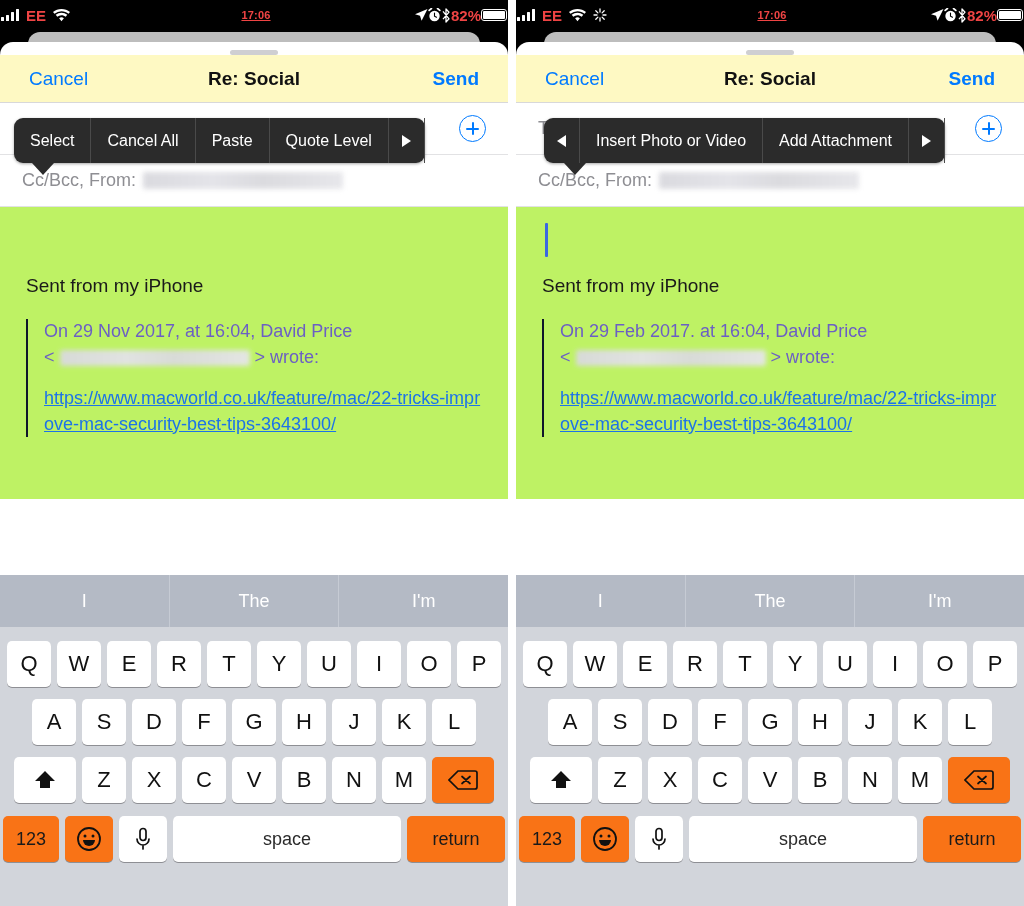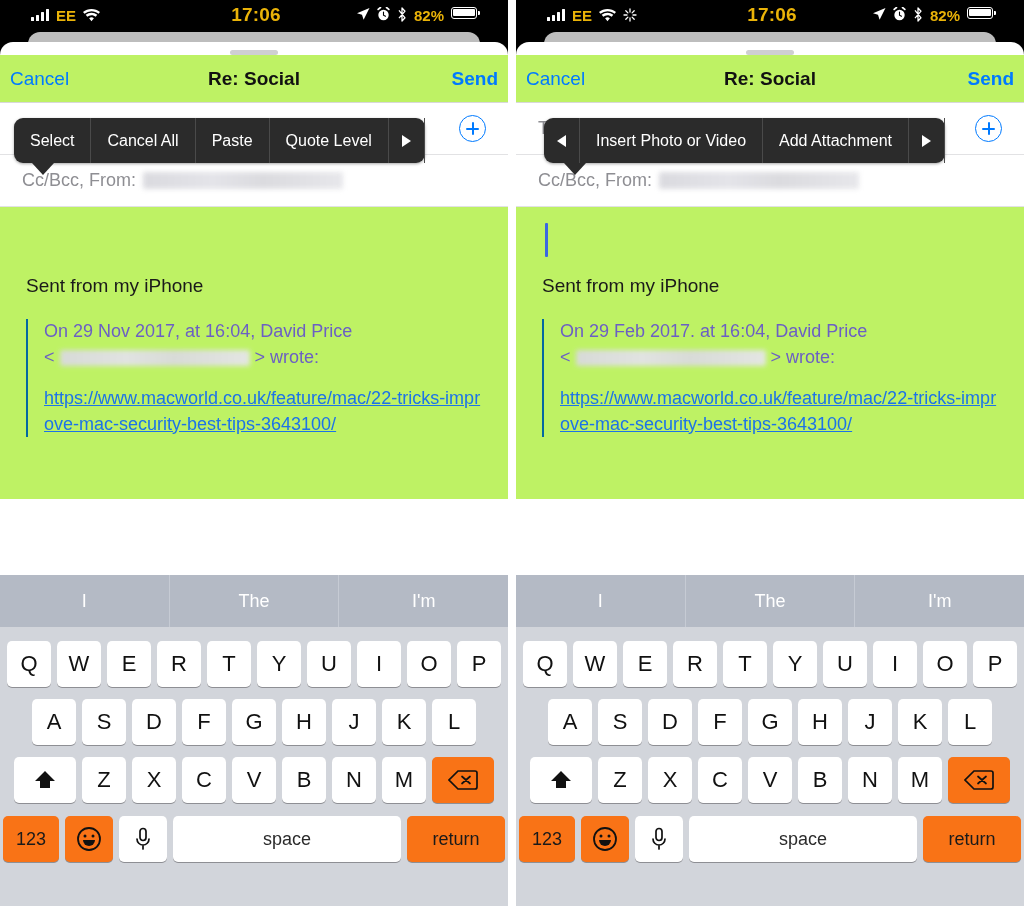--- a/index.html
+++ b/index.html
@@ -4,44 +4,44 @@
 <style>
   html,body{margin:0;padding:0;background:#000;}
   body{width:1024px;height:906px;overflow:hidden;font-family:"Liberation Sans",sans-serif;}
 
   .stage{position:relative;width:1024px;height:906px;background:#ffffff;display:flex;}
   .panel{position:relative;width:508px;height:906px;background:#000;overflow:hidden;}
   .panel.right{width:508px;}
   .gutter{width:8px;height:906px;background:#ffffff;flex:0 0 8px;}
 
   
-  .statusbar{position:relative;height:30px;background:#000;color:#eab308;
-    display:flex;align-items:center;padding:0 31px;box-sizing:border-box;}
+  .statusbar{position:relative;height:30px;background:#000;color:#ef4444;
+    display:flex;align-items:center;padding:0 1px;box-sizing:border-box;}
   .sb-left{display:flex;align-items:center;gap:7px;}
-  .sb-center{position:absolute;left:4px;right:0;text-align:center;font-size:19px;font-weight:bold;letter-spacing:.2px;pointer-events:none;}
-  .sb-right{margin-left:auto;display:flex;gap:7px;position:relative;z-index:2;}
+  .sb-center{position:absolute;left:4px;right:0;text-align:center;font-size:11px;font-weight:bold;letter-spacing:.2px;pointer-events:none;text-decoration:underline;}
+  .sb-right{margin-left:auto;display:flex;align-items:center;position:relative;z-index:2;}
   .sb-text{font-size:15px;font-weight:bold;}
   .bars{display:flex;align-items:flex-end;gap:2px;height:12px;}
   .bars i{display:block;width:3px;background:#fff;border-radius:.5px;}
   .bars i:nth-child(1){height:4px;}
   .bars i:nth-child(2){height:6px;}
   .bars i:nth-child(3){height:9px;}
   .bars i:nth-child(4){height:12px;}
   .batt{width:26px;height:12px;border:1.6px solid #fff;border-radius:3px;position:relative;box-sizing:border-box;padding:1.4px;}
   .batt::after{content:"";position:absolute;right:-4px;top:3.5px;width:2px;height:4px;background:#fff;border-radius:0 1px 1px 0;}
   .batt span{display:block;height:100%;background:#fff;border-radius:1px;}
 
   
   .behind-card{position:absolute;left:28px;right:28px;top:32px;height:26px;background:#bdbdbd;border-radius:12px 12px 0 0;}
   .sheet{position:absolute;left:0;right:0;top:42px;bottom:0;background:#fff;border-radius:13px 13px 0 0;overflow:hidden;}
   .grabber{width:48px;height:5px;border-radius:3px;background:#cfcfd2;margin:8px auto 0;}
 
   
-  .navbar{height:48px;display:flex;align-items:center;padding:0 10px;box-sizing:border-box;
-    background:#bef264;border-bottom:1px solid #d8d8da;position:relative;}
+  .navbar{height:48px;display:flex;align-items:center;padding:0 29px;box-sizing:border-box;
+    background:#fef9c3;border-bottom:1px solid #d8d8da;position:relative;}
   .nav-btn{font-size:19px;color:#007aff;}
   .nav-title{position:absolute;left:0;right:0;text-align:center;font-size:19px;font-weight:bold;color:#111;pointer-events:none;}
   .nav-send{margin-left:auto;font-size:19px;font-weight:bold;color:#007aff;position:relative;z-index:2;}
 
   
   .field-row{height:52px;display:flex;align-items:center;padding:0 22px;box-sizing:border-box;
     border-bottom:1px solid #e2e2e4;background:#fff;position:relative;}
   .field-label{font-size:18px;color:#8e8e93;margin-right:7px;}
   .field-value{font-size:18px;color:#007aff;}
   .redact{display:inline-block;height:17px;border-radius:2px;vertical-align:middle;
@@ -63,21 +63,21 @@
   .callout .arrowbtn{padding:0 13px;}
   .tri-r{width:0;height:0;border-left:9px solid #fff;border-top:6px solid transparent;border-bottom:6px solid transparent;}
   .tri-l{width:0;height:0;border-right:9px solid #fff;border-top:6px solid transparent;border-bottom:6px solid transparent;}
   .co-tail{position:absolute;width:0;height:0;border-left:11px solid transparent;border-right:11px solid transparent;
     border-top:12px solid #2b2b2b;top:45px;}
 
   
   .mailbody{position:relative;padding:0 26px;background:#bef264;height:292px;box-sizing:border-box;}
   .caret{position:absolute;left:29px;top:16px;width:3px;height:34px;background:#3a68e0;border-radius:1px;}
   .sig{font-size:19px;color:#1a1a1a;padding-top:68px;}
-  .quote{margin-top:22px;padding-left:16px;border-left:2px solid #0369a1;}
+  .quote{margin-top:22px;padding-left:16px;border-left:2px solid #0f172a;}
   .quote-line{font-size:18px;color:#6b5fc4;line-height:1.42;}
   .quote-line .redact{height:16px;}
   .link{display:block;margin-top:16px;font-size:18px;line-height:1.42;color:#1c73e8;
     text-decoration:underline;word-break:break-all;}
 
   
   .keyboard{position:absolute;left:0;right:0;bottom:0;height:331px;background:#d2d5db;}
   .predict{height:52px;display:flex;align-items:stretch;background:#b4bac5;}
   .predict .cand{flex:1;display:flex;align-items:center;justify-content:center;color:#fff;font-size:18px;
     border-right:1px solid #c6cbd4;}

